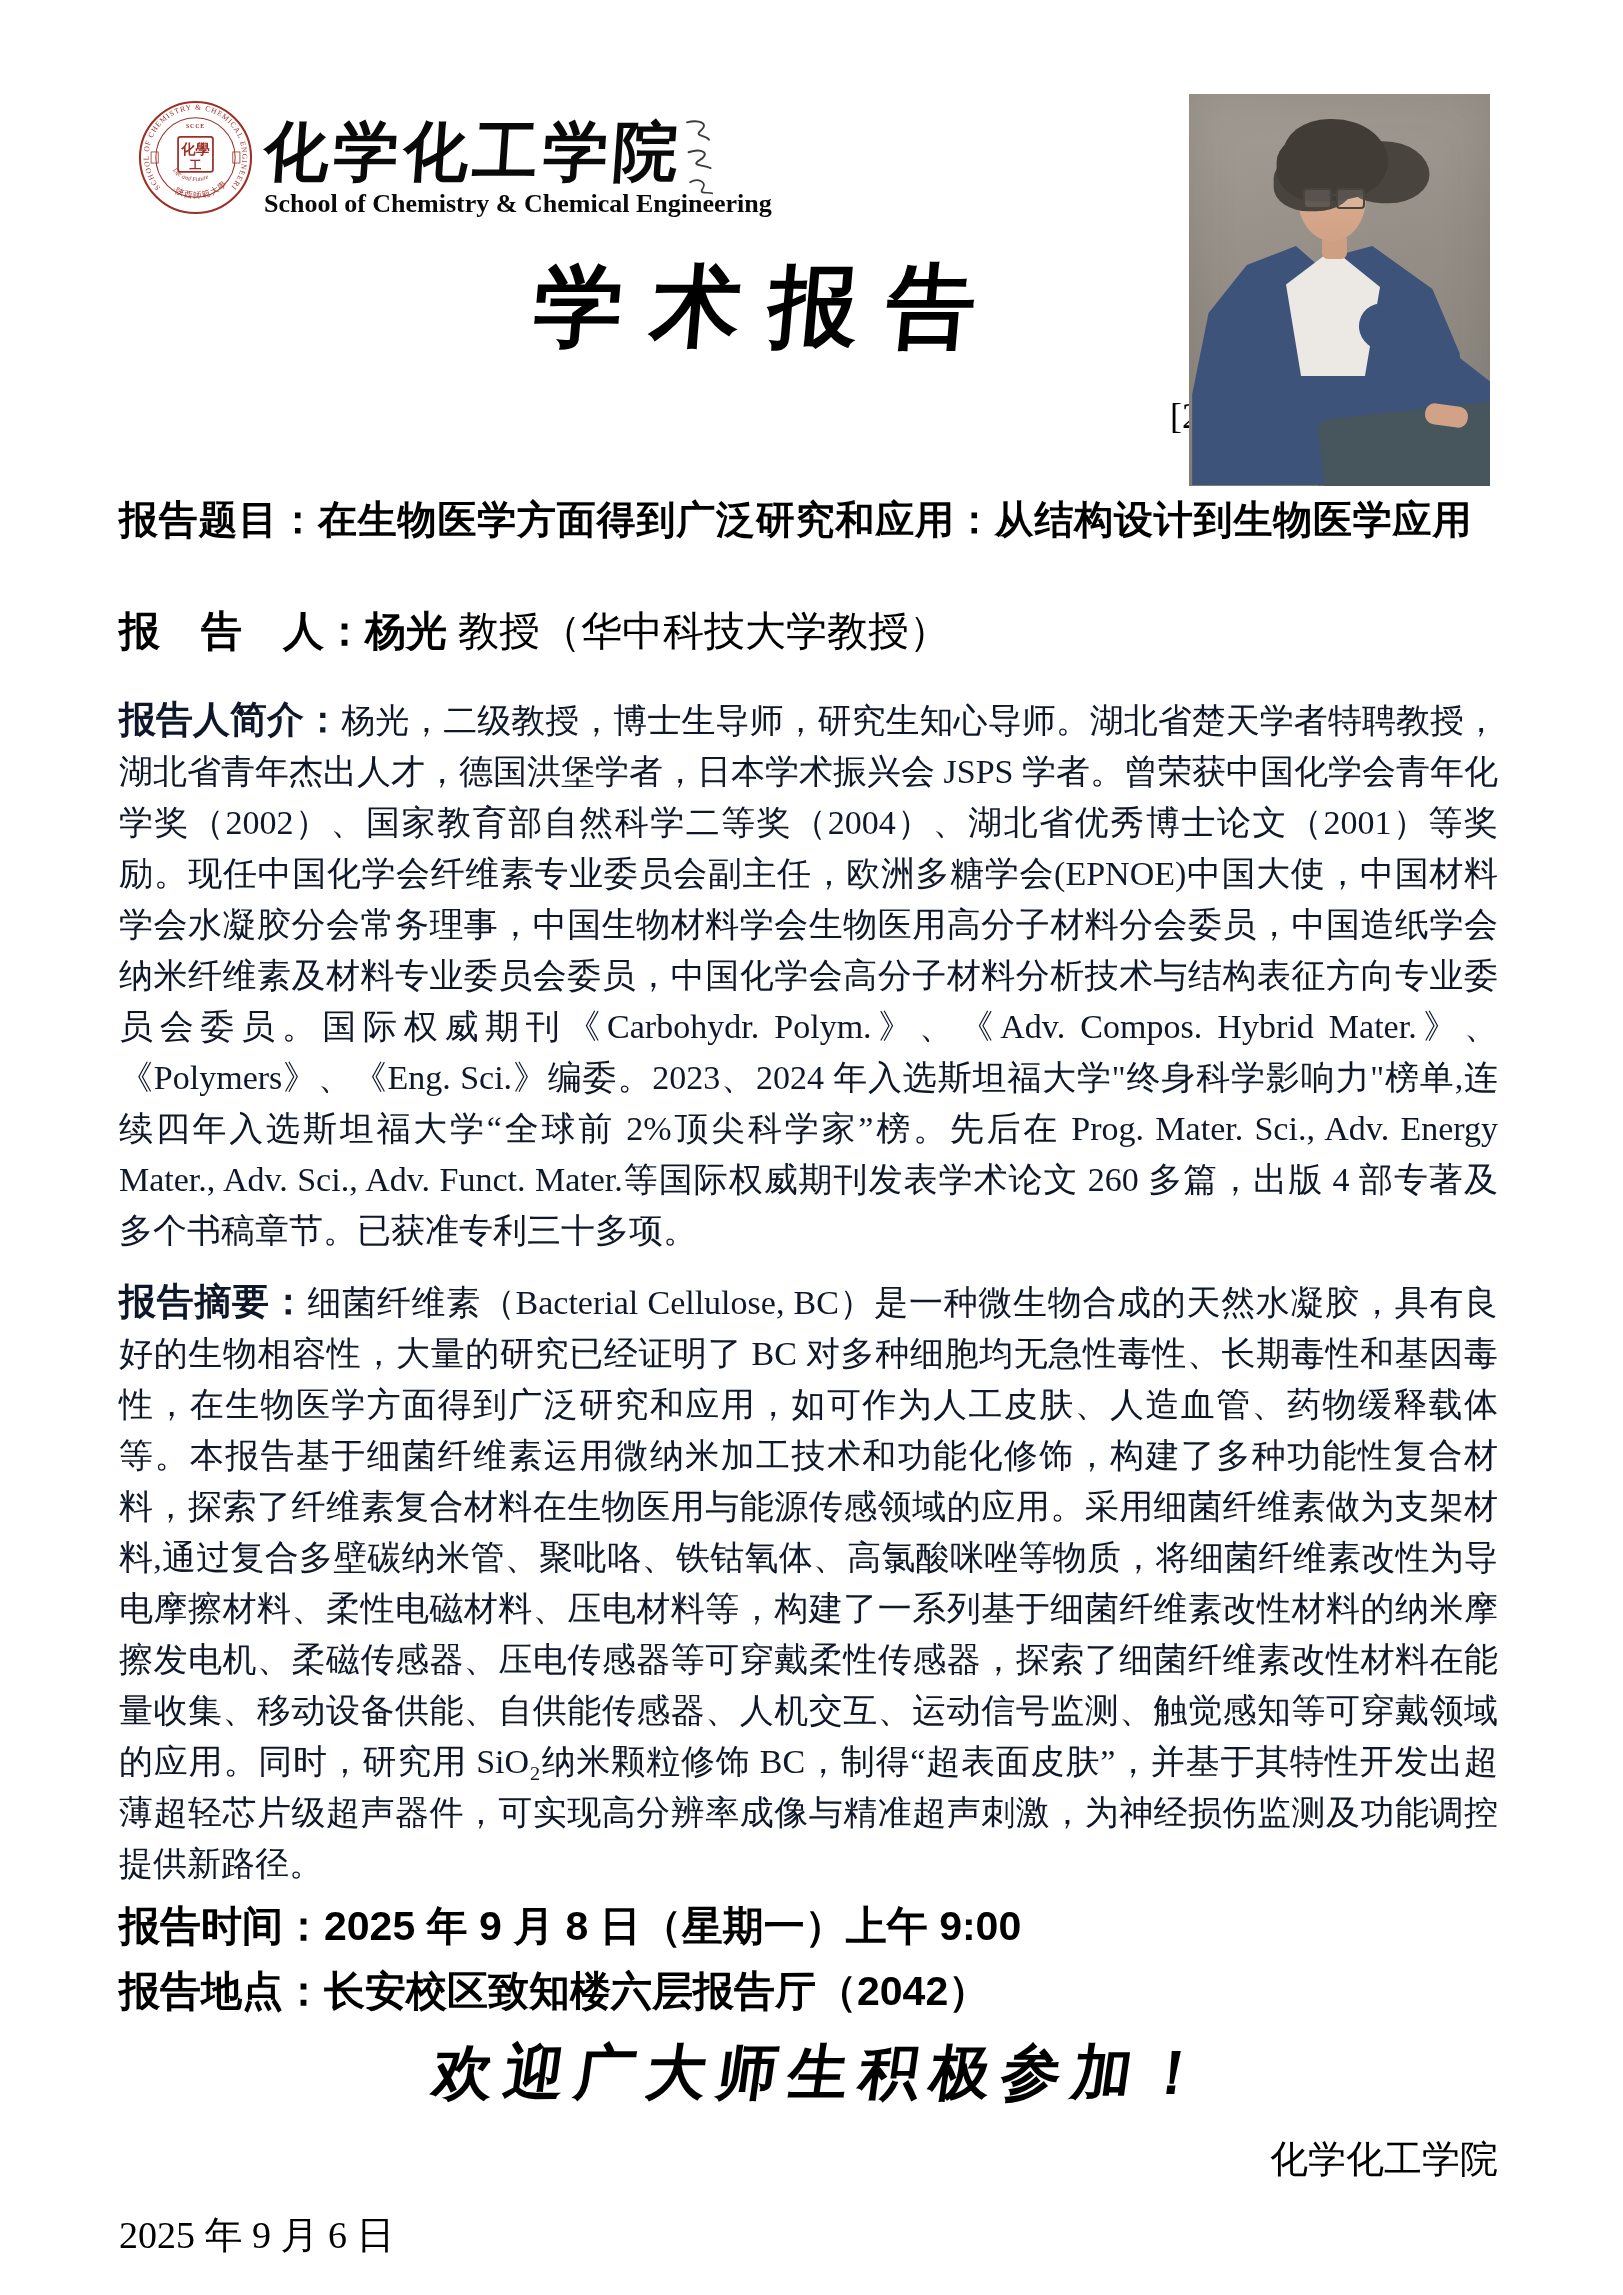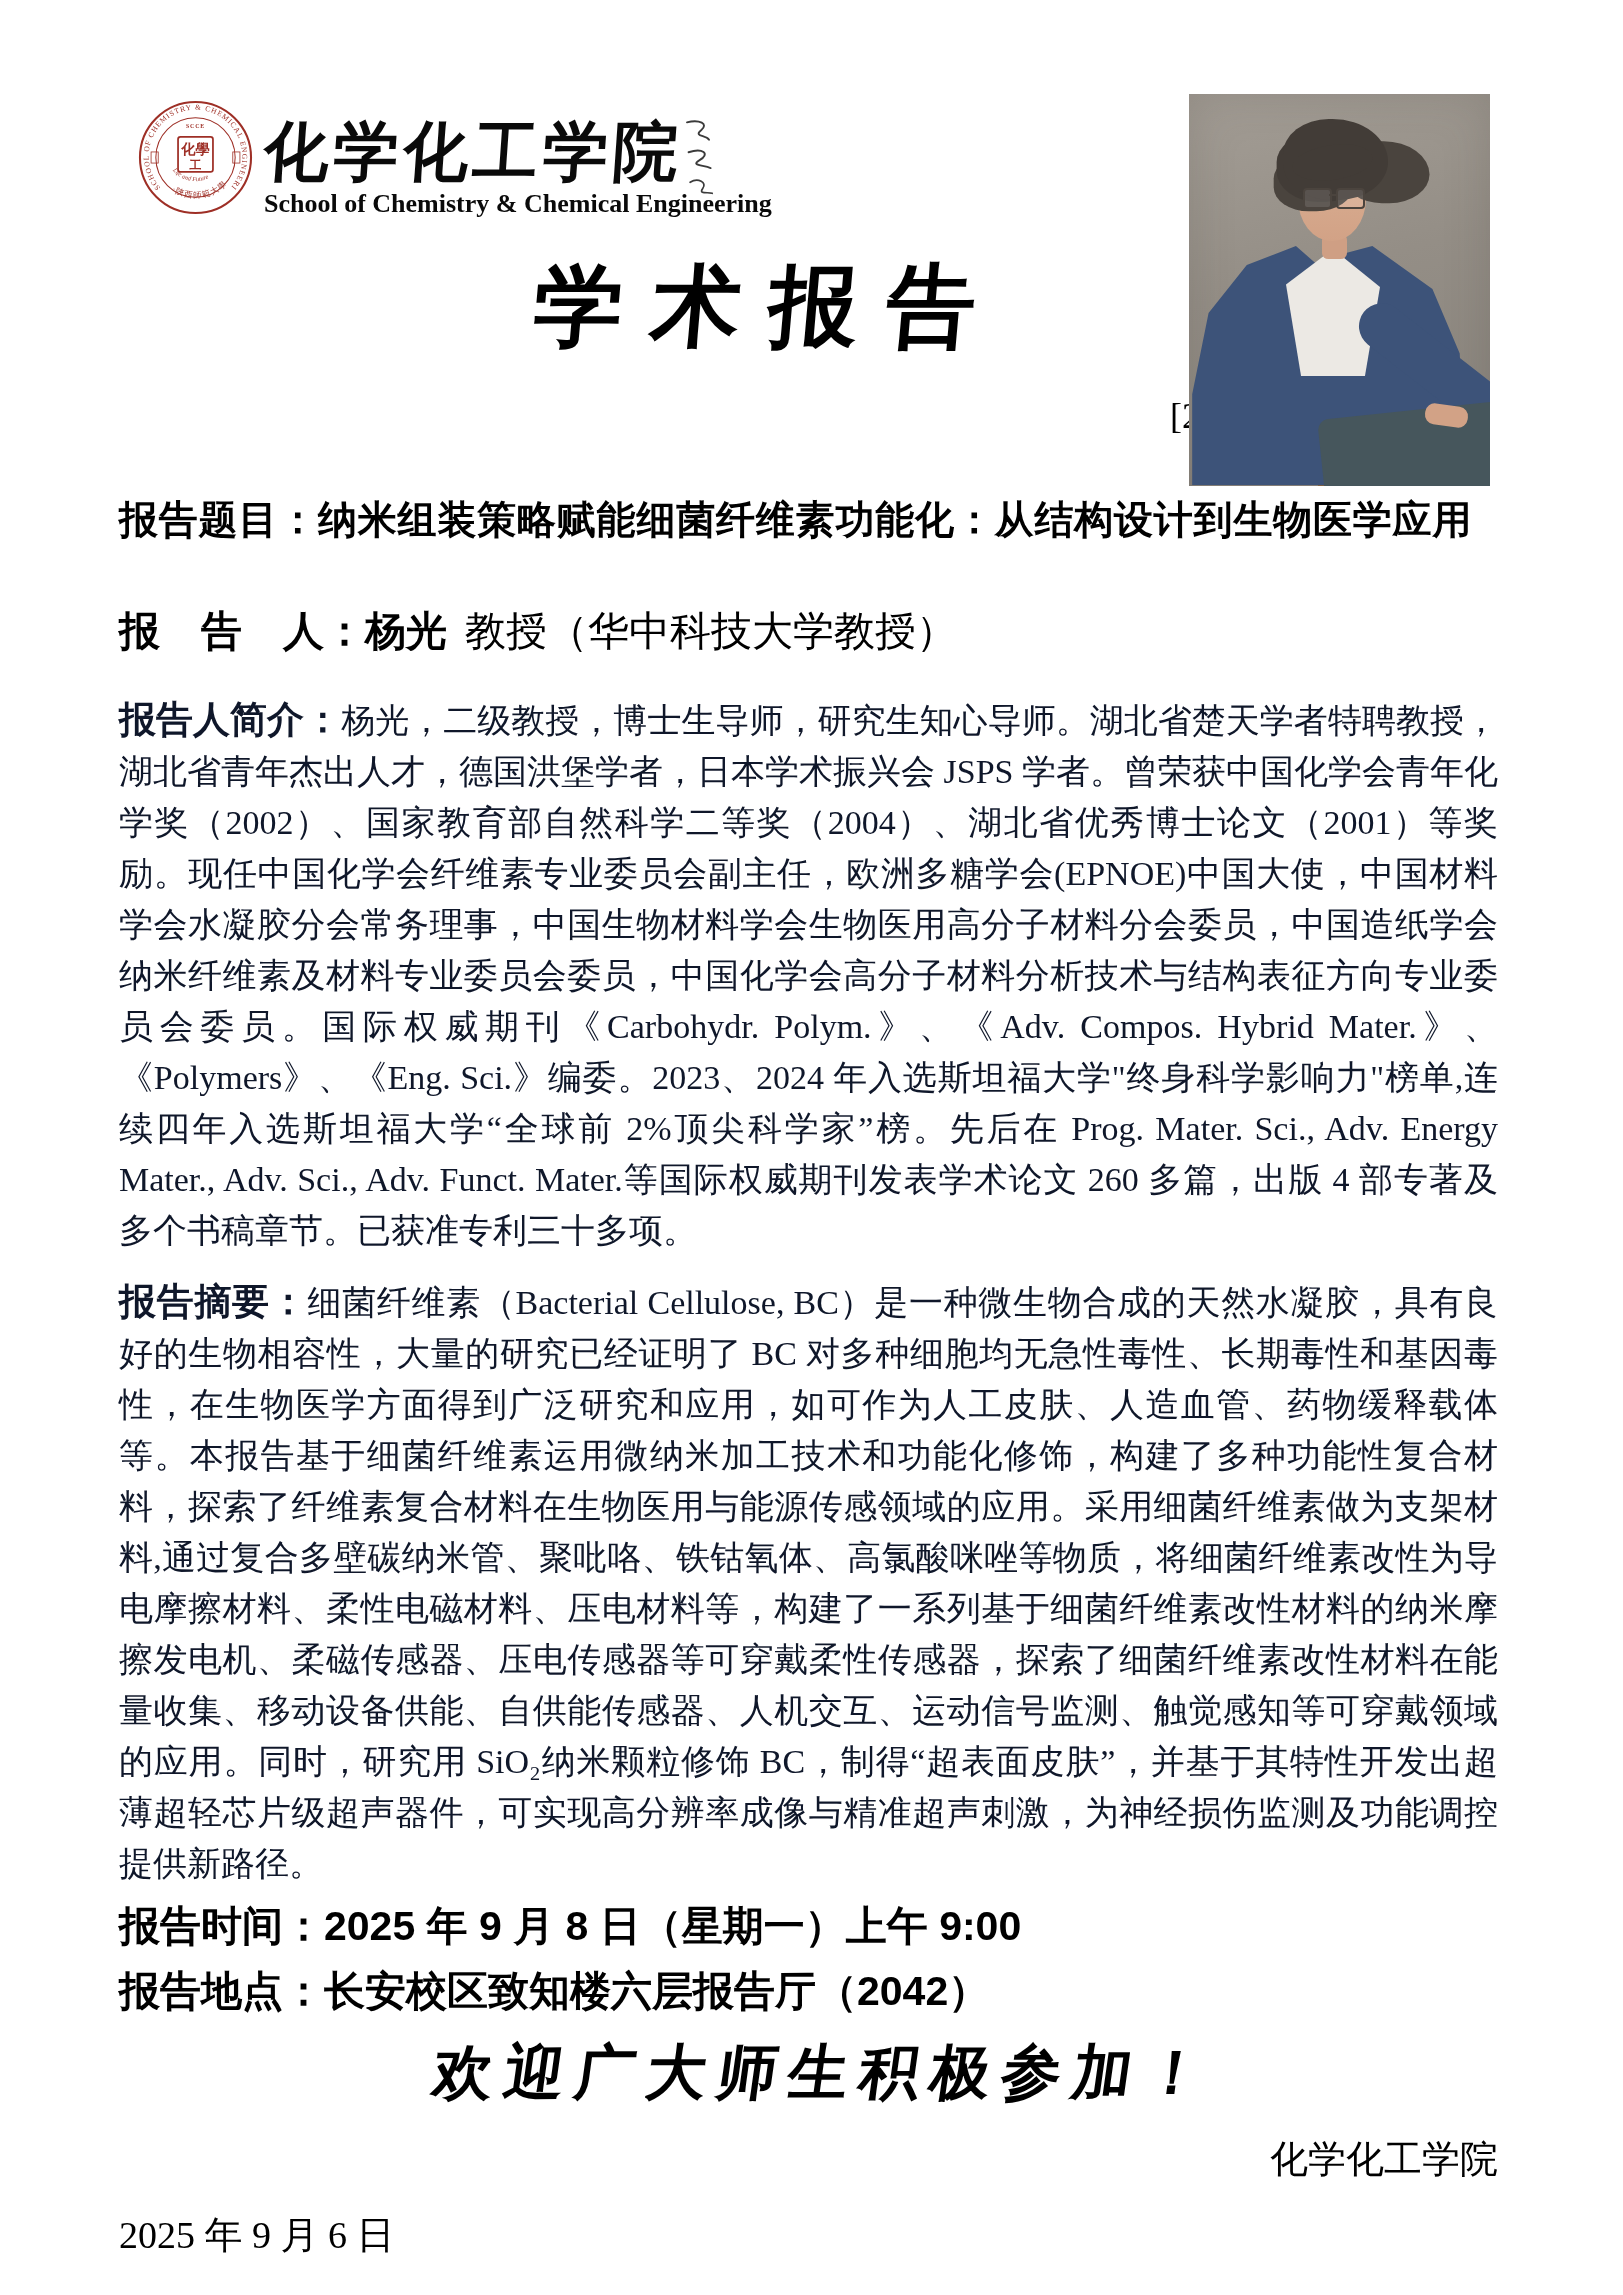--- a/index.html
+++ b/index.html
@@ -46,21 +46,21 @@
           box-shadow:-12.7px 8px 0 -6.3px #423c37,51px 12.7px 0 -9.5px #4a443e,-22px 24px 0 -12.7px #4a443e;}
   .p-fringe{left:103px;top:51px;width:81px;height:35px;background:#423c37;border-radius:50%;transform:rotate(-8deg);}
   .p-glass-l,.p-glass-r{top:94px;width:25px;height:17.4px;border:2.4px solid #4b443e;border-radius:4px;background:rgba(255,255,255,.12);}
   .p-glass-l{left:114px;} .p-glass-r{left:147px;}
   .p-bridge{left:140px;top:100px;width:8px;height:2.4px;background:#4b443e;}
 
   
   .line{position:absolute;left:119px;width:1379px;}
   .topic{top:493px;font-size:39px;white-space:nowrap;letter-spacing:0.8px;}
   .speaker{top:604px;font-size:41px;white-space:nowrap;}
-  .speaker .tail{font-weight:normal;font-family:"Liberation Serif","DejaVu Serif",serif;margin-left:18px;}
+  .speaker .tail{font-weight:normal;font-family:"Liberation Serif","DejaVu Serif",serif;margin-left:11px;}
   .para{font-size:34px;line-height:51px;text-align:justify;color:#0f172a;}
   .bio{top:694px;}
   .abstract{top:1276px;}
   .para .plabel{font-family:"Liberation Sans","DejaVu Sans",sans-serif;font-weight:bold;font-size:37px;}
   .when{top:1877px;font-size:41px;white-space:nowrap;margin-top:22px;}
   .where{top:1964px;font-size:41px;white-space:nowrap;}
 
   
   .welcome{position:absolute;left:301px;top:2033px;width:1046px;text-align:center;
            font-size:60px;letter-spacing:11px;transform:skewX(-8deg);white-space:nowrap;}
@@ -123,21 +123,21 @@
     <div class="p-neck"></div>
     <div class="p-face"></div>
     <div class="p-hair"></div>
     <div class="p-fringe"></div>
     <div class="p-glass-l"></div>
     <div class="p-glass-r"></div>
     <div class="p-bridge"></div>
   </div>
 
   <div class="line topic heiti">
-    <span>报告题目：</span><span>纳米组装策略赋能细菌纤维素功能化：从结构设计到生物医学应用</span>
+    <span>报告题目：</span><span>在生物医学方面得到广泛研究和应用：从结构设计到生物医学应用</span>
   </div>
 
   <div class="line speaker heiti">
     <span>报　告　人：</span><span>杨光</span><span class="tail">教授（华中科技大学教授）</span>
   </div>
 
   <div class="line para bio song">
     <span class="plabel">报告人简介：</span><span>杨光，二级教授，博士生导师，研究生知心导师。湖北省楚天学者特聘教授，湖北省青年杰出人才，德国洪堡学者，日本学术振兴会 JSPS 学者。曾荣获中国化学会青年化学奖（2002）、国家教育部自然科学二等奖（2004）、湖北省优秀博士论文（2001）等奖励。现任中国化学会纤维素专业委员会副主任，欧洲多糖学会(EPNOE)中国大使，中国材料学会水凝胶分会常务理事，中国生物材料学会生物医用高分子材料分会委员，中国造纸学会纳米纤维素及材料专业委员会委员，中国化学会高分子材料分析技术与结构表征方向专业委员会委员。国际权威期刊《Carbohydr. Polym.》、《Adv. Compos. Hybrid Mater.》、《Polymers》、《Eng. Sci.》编委。2023、2024 年入选斯坦福大学"终身科学影响力"榜单,连续四年入选斯坦福大学“全球前 2%顶尖科学家”榜。先后在 Prog. Mater. Sci., Adv. Energy Mater., Adv. Sci., Adv. Funct. Mater.等国际权威期刊发表学术论文 260 多篇，出版 4 部专著及多个书稿章节。已获准专利三十多项。</span>
   </div>
 

